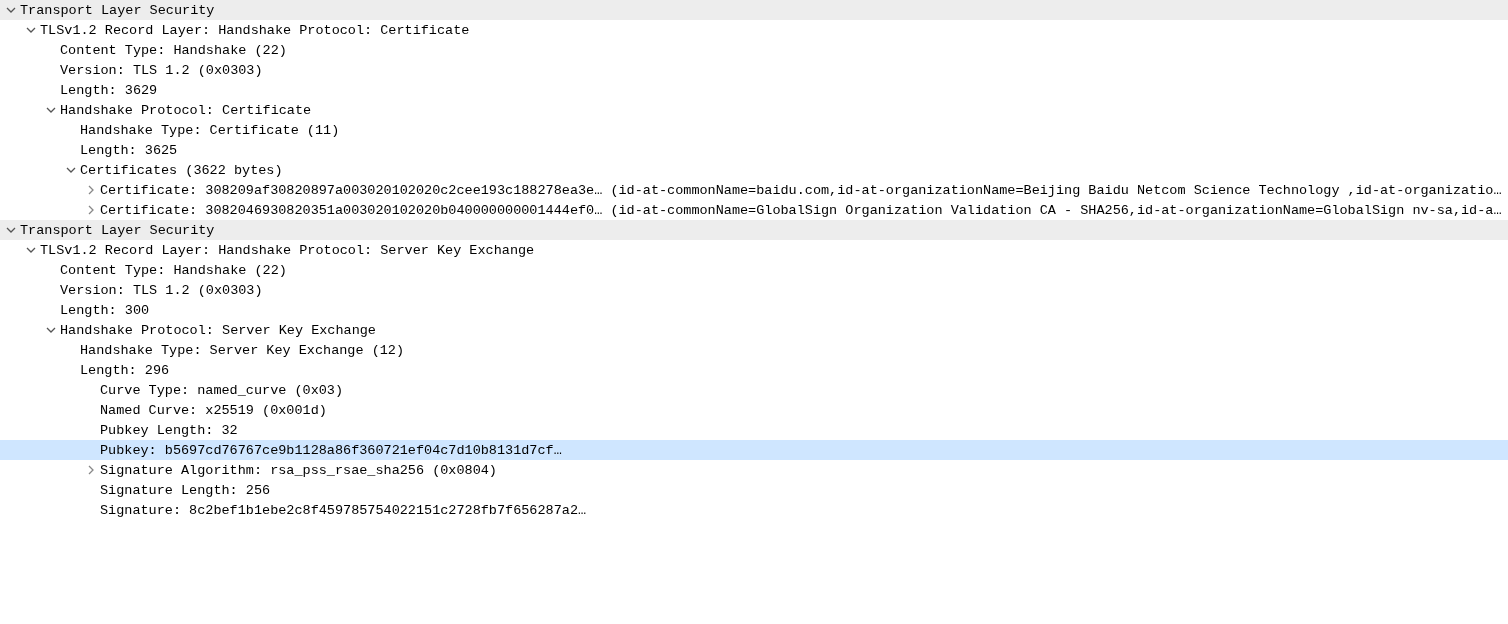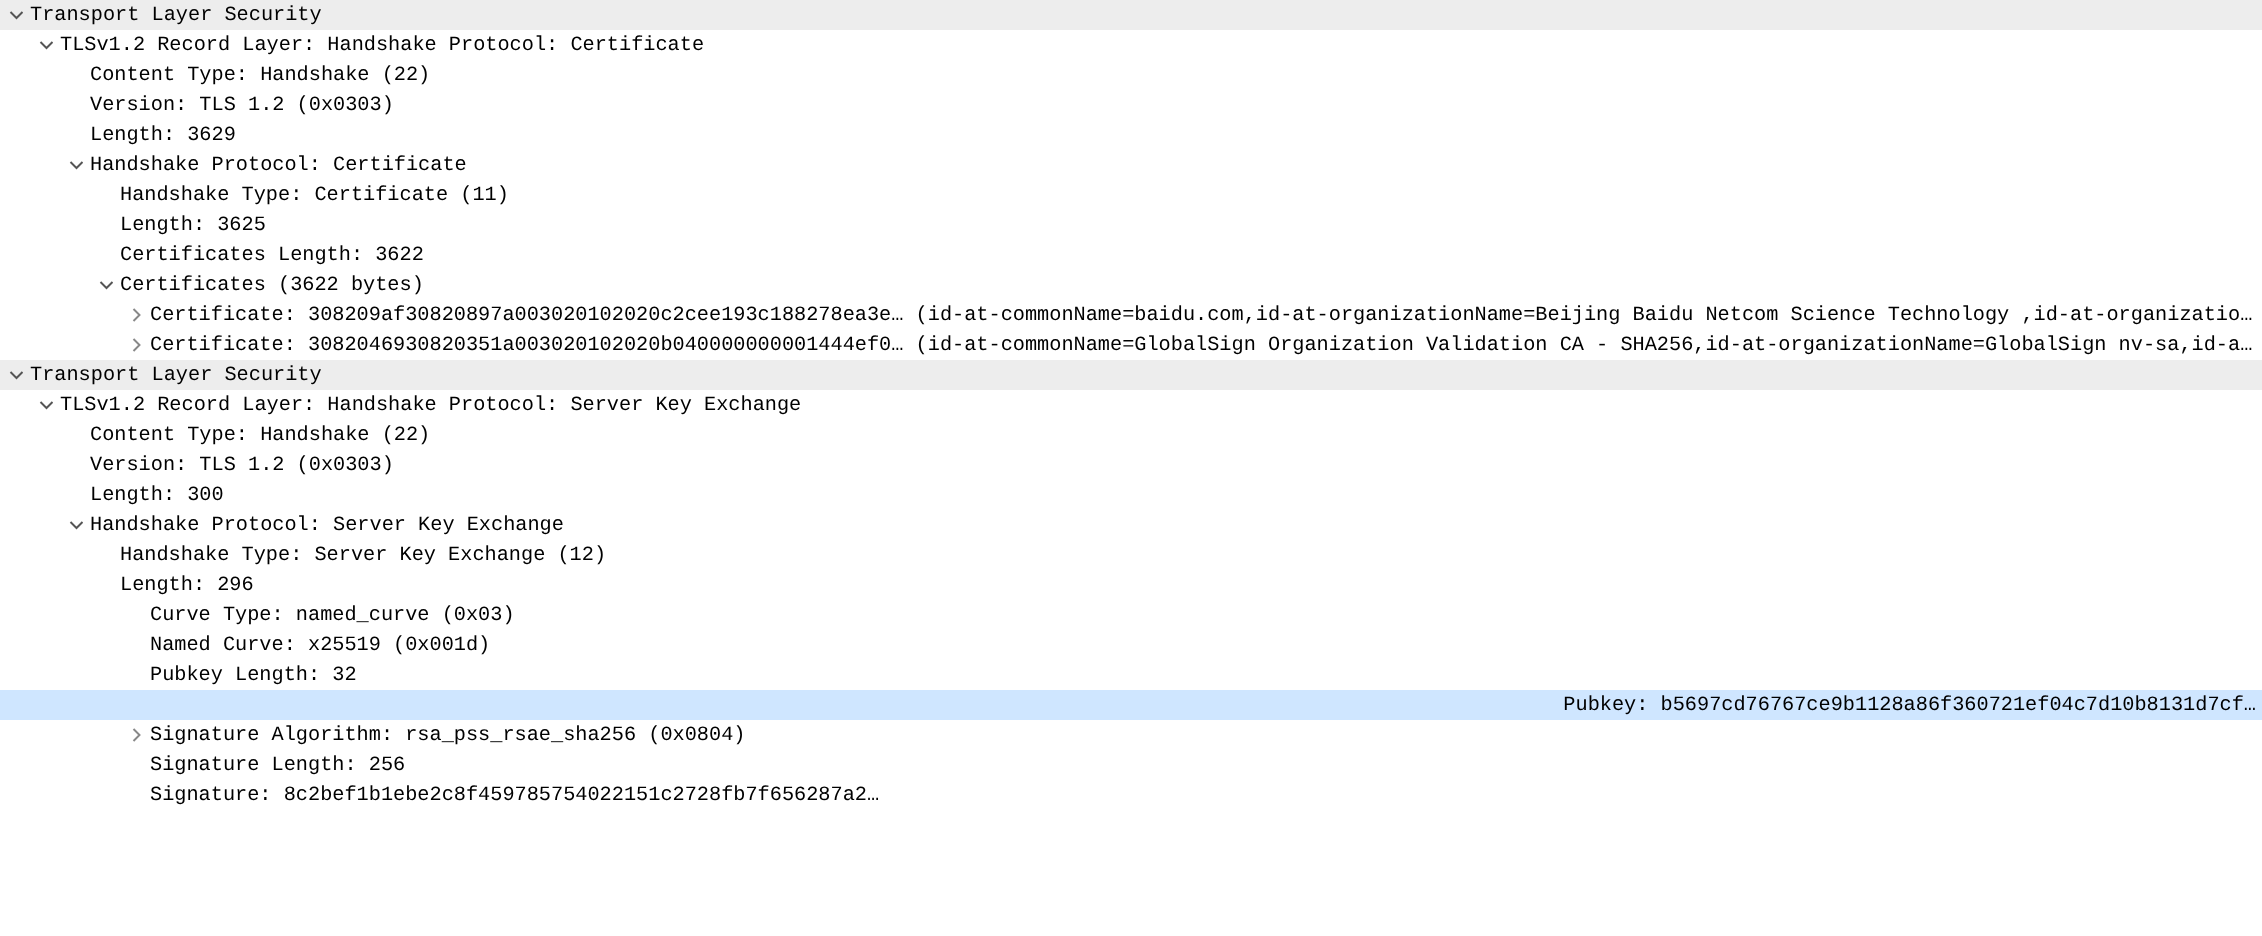--- a/index.html
+++ b/index.html
@@ -19,21 +19,20 @@
     white-space: nowrap;
     overflow: hidden;
     text-overflow: clip;
     padding-right: 4px;
   }
   .row.header {
     background: #ededed;
   }
   .row.selected {
     background: #cfe6ff;
-    justify-content: flex-end;
   }
   .indent {
     display: inline-block;
     flex: 0 0 auto;
   }
   .chevron {
     display: inline-flex;
     width: 14px;
     height: 14px;
     flex: 0 0 auto;
@@ -110,25 +109,20 @@
       <span class="chevron-spacer"></span>
       <span class="label">Handshake Type: Certificate (11)</span>
     </div>
     <div class="row">
       <span class="indent" style="width: 64px;"></span>
       <span class="chevron-spacer"></span>
       <span class="label">Length: 3625</span>
     </div>
     <div class="row">
       <span class="indent" style="width: 64px;"></span>
-      <span class="chevron-spacer"></span>
-      <span class="label">Certificates Length: 3622</span>
-    </div>
-    <div class="row">
-      <span class="indent" style="width: 64px;"></span>
       <span class="chevron">
         <svg viewBox="0 0 10 10">
           <path d="M1 3 L5 7 L9 3" fill="none" stroke="#555" stroke-width="1.3"></path>
         </svg>
       </span>
       <span class="label">Certificates (3622 bytes)</span>
     </div>
     <div class="row">
       <span class="indent" style="width: 84px;"></span>
       <span class="chevron">

